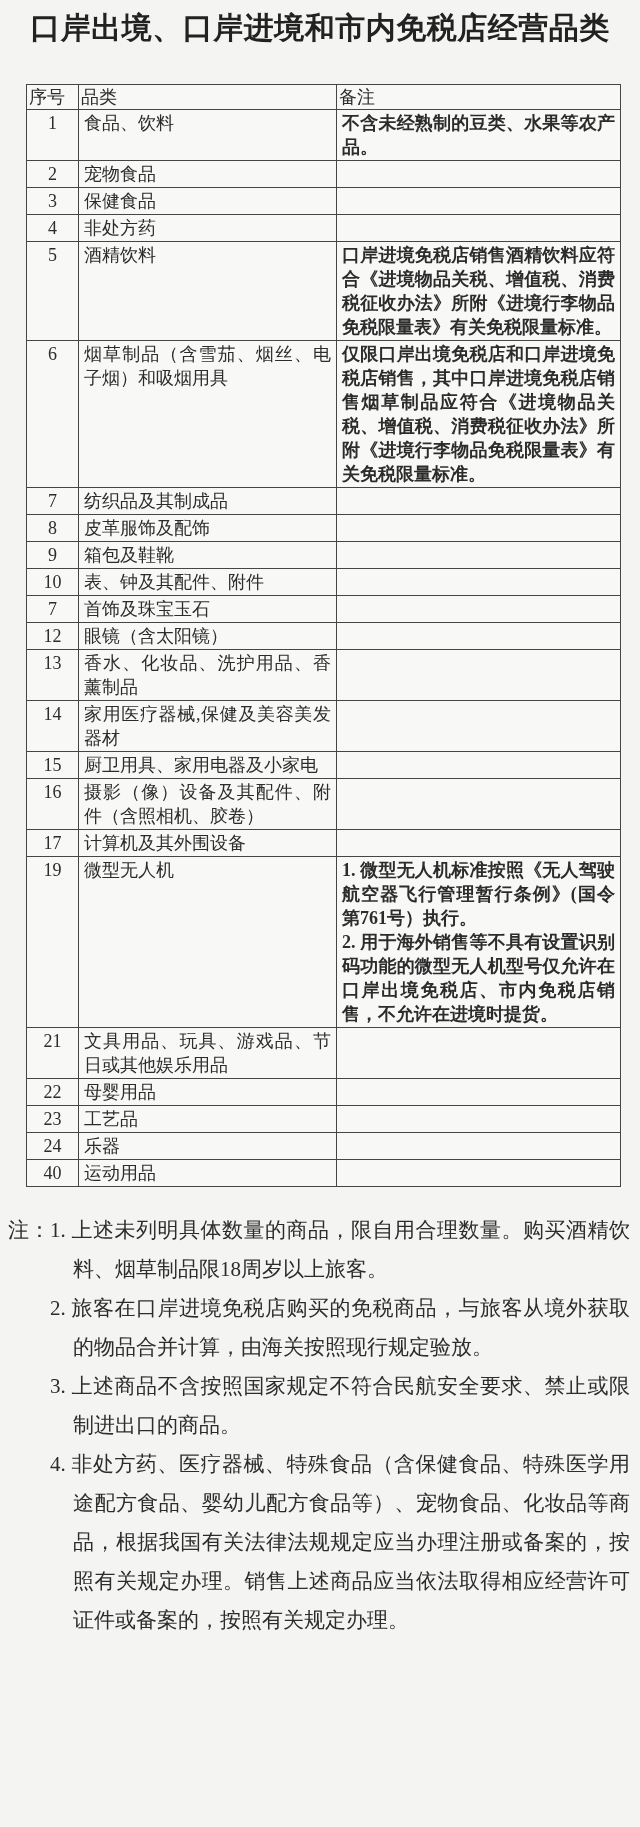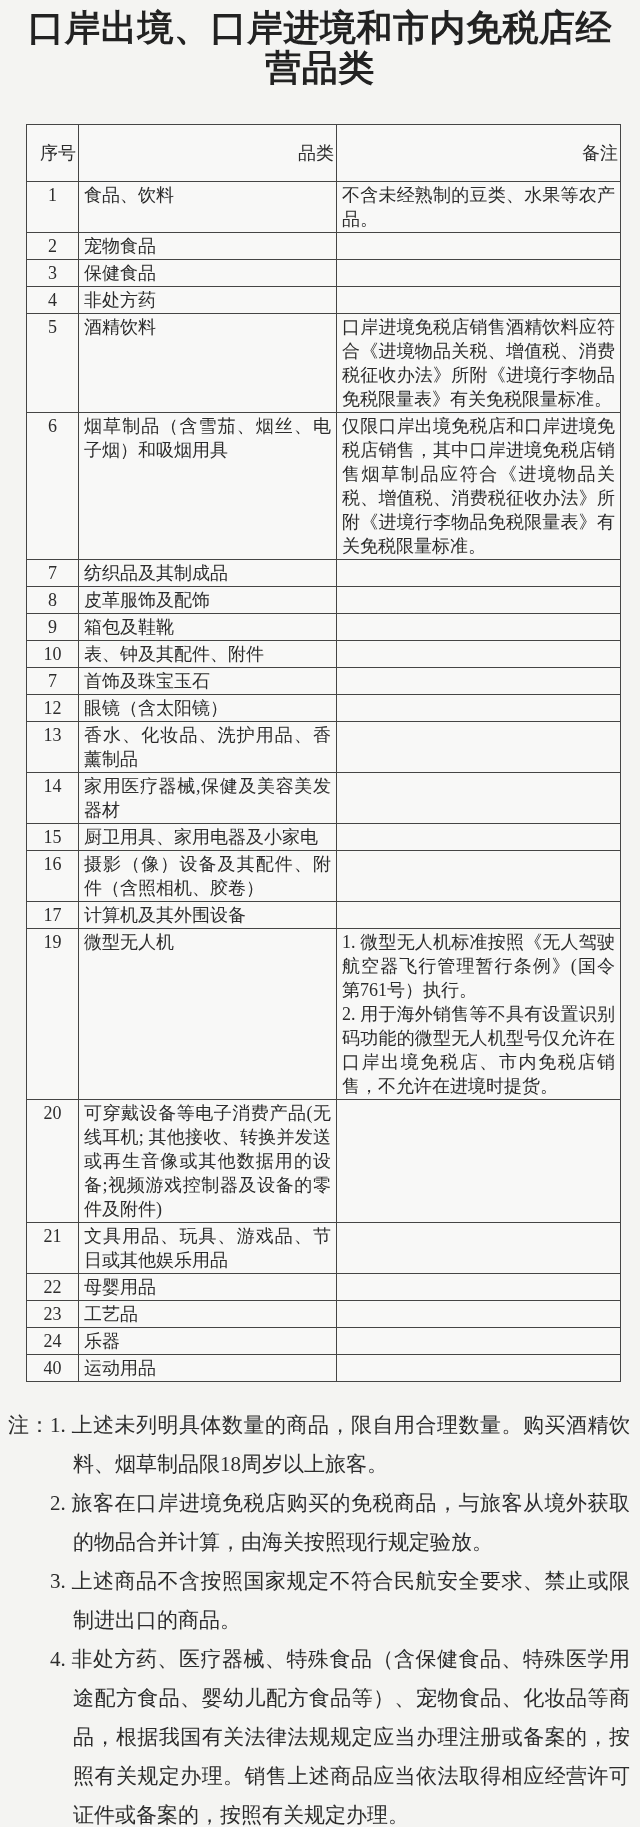--- a/index.html
+++ b/index.html
@@ -10,21 +10,21 @@
     width: 640px;
     min-height: 1827px;
     background: #f4f4f2;
     color: #2c2c2c;
     font-family: "Liberation Serif", "DejaVu Serif", serif;
     box-sizing: border-box;
     padding-bottom: 18px;
   }
   .page-title {
     margin: 8px 10px 0 10px;
-    font-size: 36px;
+    font-size: 30px;
     line-height: 40px;
     font-weight: bold;
     text-align: center;
     letter-spacing: 0.5px;
     color: #222222;
   }
   table.cat-table {
     border-collapse: collapse;
     table-layout: fixed;
     width: 594px;
@@ -37,32 +37,33 @@
   table.cat-table col.c-cat { width: 258px; }
   table.cat-table col.c-rem { width: 284px; }
   .cat-table th, .cat-table td {
     border: 1.5px solid #454545;
     vertical-align: top;
     padding: 1px 5px;
     font-weight: normal;
     overflow: hidden;
   }
   .cat-table th {
-    text-align: right;
-    padding: 16px 2px;
+    text-align: left;
+    padding: 0 2px;
   }
   td.cell-no {
     text-align: center;
     padding: 1px 0;
   }
   td.cell-cat, td.cell-rem {
     text-align: justify;
   }
   td.cell-rem {
     white-space: pre-line;
+    font-weight: bold;
   }
   .notes {
     position: relative;
     margin: 24px 10px 0 0;
     padding-left: 73px;
     font-size: 21px;
     line-height: 39px;
     text-align: justify;
     color: #2c2c2c;
   }
@@ -182,25 +183,20 @@
           <td class="cell-cat">计算机及其外围设备</td>
           <td class="cell-rem"></td>
         </tr>
         <tr>
           <td class="cell-no">19</td>
           <td class="cell-cat">微型无人机</td>
           <td class="cell-rem">1. 微型无人机标准按照《无人驾驶航空器飞行管理暂行条例》(国令第761号）执行。
 2. 用于海外销售等不具有设置识别码功能的微型无人机型号仅允许在口岸出境免税店、市内免税店销售，不允许在进境时提货。</td>
         </tr>
         <tr>
-          <td class="cell-no">20</td>
-          <td class="cell-cat">可穿戴设备等电子消费产品(无线耳机; 其他接收、转换并发送或再生音像或其他数据用的设备;视频游戏控制器及设备的零件及附件)</td>
-          <td class="cell-rem"></td>
-        </tr>
-        <tr>
           <td class="cell-no">21</td>
           <td class="cell-cat">文具用品、玩具、游戏品、节日或其他娱乐用品</td>
           <td class="cell-rem"></td>
         </tr>
         <tr>
           <td class="cell-no">22</td>
           <td class="cell-cat">母婴用品</td>
           <td class="cell-rem"></td>
         </tr>
         <tr>

